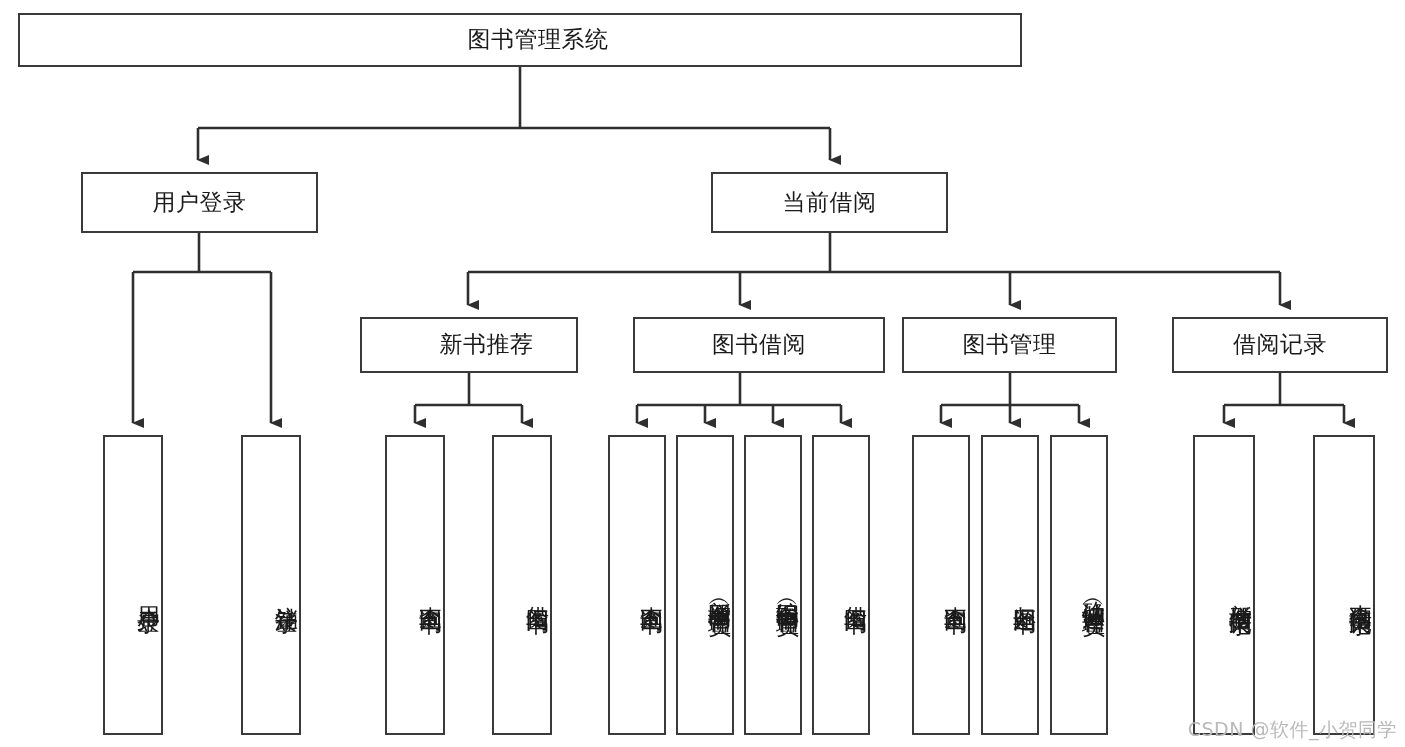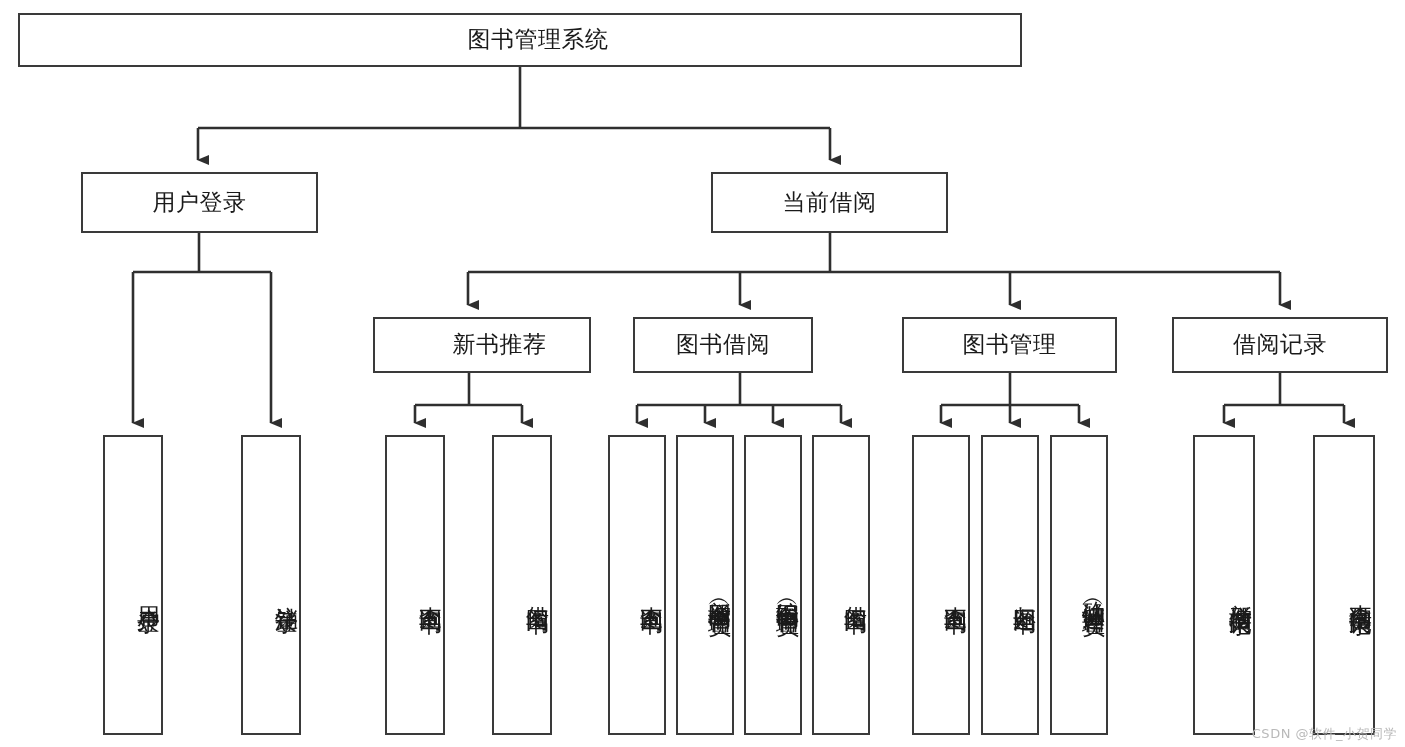--- a/index.html
+++ b/index.html
@@ -58,21 +58,21 @@
     text-orientation: upright;
     letter-spacing: 2px;
     line-height: 1.05;
     display: block;
     text-align: left;
   }
   .watermark {
     position: absolute;
     right: 8px;
     bottom: 4px;
-    font-size: 13px;
+    font-size: 19px;
     color: #b9b9b9;
     white-space: nowrap;
     letter-spacing: 0.5px;
   }
 </style>
 </head>
 <body>
 
 <div id="canvas">
 
@@ -131,25 +131,25 @@
   </div>
 
   <div class="node node-h" style="left:81px; top:172px; width:237px; height:61px;">
     <span>用户登录</span>
   </div>
 
   <div class="node node-h" style="left:711px; top:172px; width:237px; height:61px;">
     <span>当前借阅</span>
   </div>
 
-  <div class="node node-h" style="left:373px; top:317px; width:218px; height:56px;padding-left:35px;">
+  <div class="node node-h" style="left:360px; top:317px; width:218px; height:56px;padding-left:35px;">
     <span>新书推荐</span>
   </div>
 
-  <div class="node node-h" style="left:633px; top:317px; width:180px; height:56px;">
+  <div class="node node-h" style="left:633px; top:317px; width:252px; height:56px;">
     <span>图书借阅</span>
   </div>
 
   <div class="node node-h" style="left:902px; top:317px; width:215px; height:56px;">
     <span>图书管理</span>
   </div>
 
   <div class="node node-h" style="left:1172px; top:317px; width:216px; height:56px;">
     <span>借阅记录</span>
   </div>

